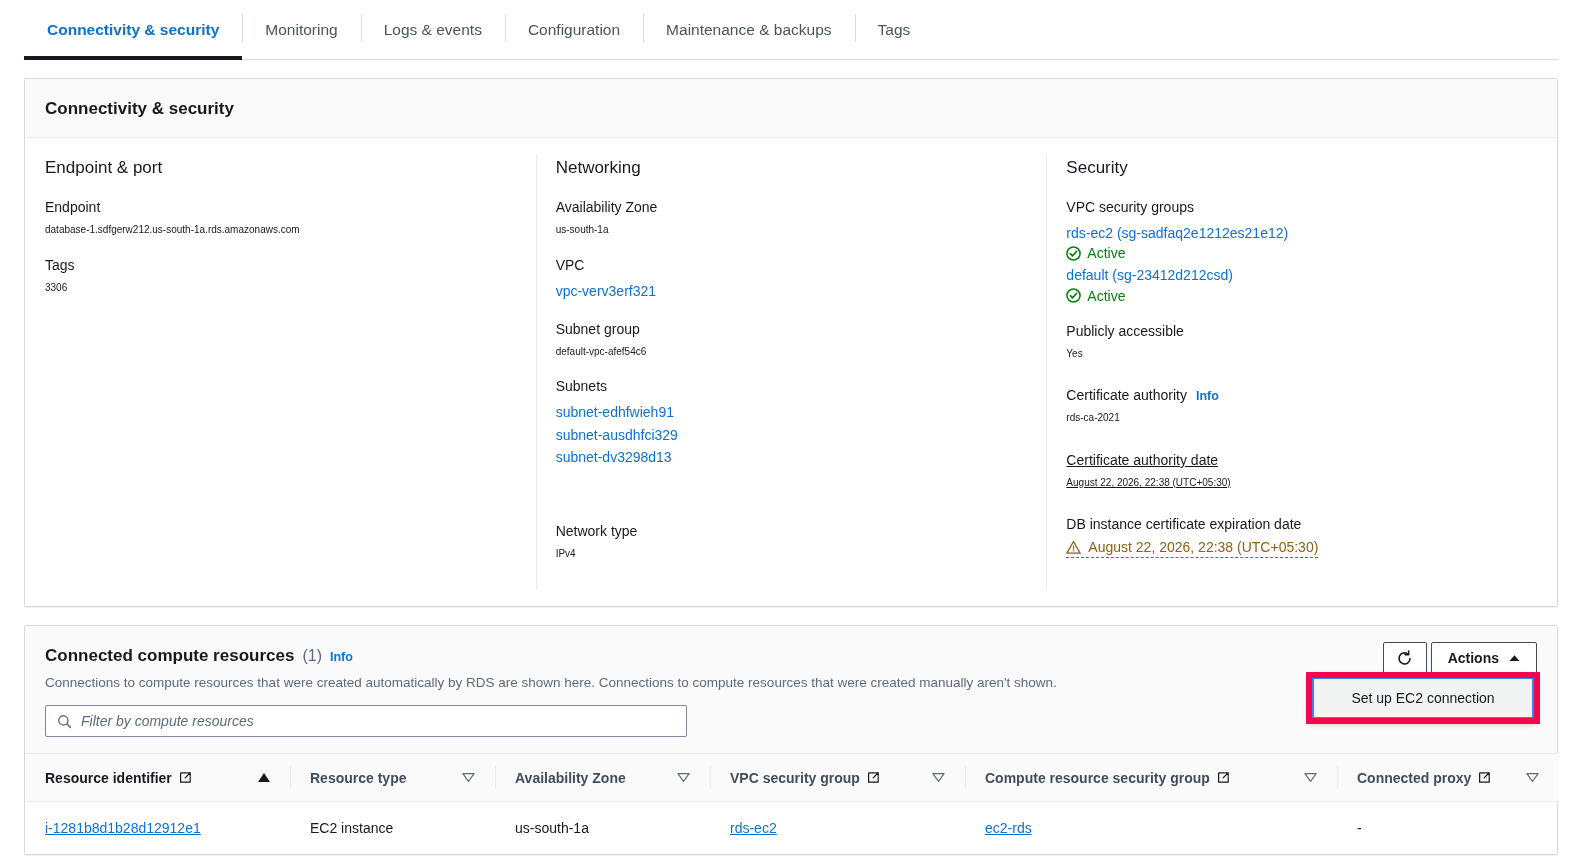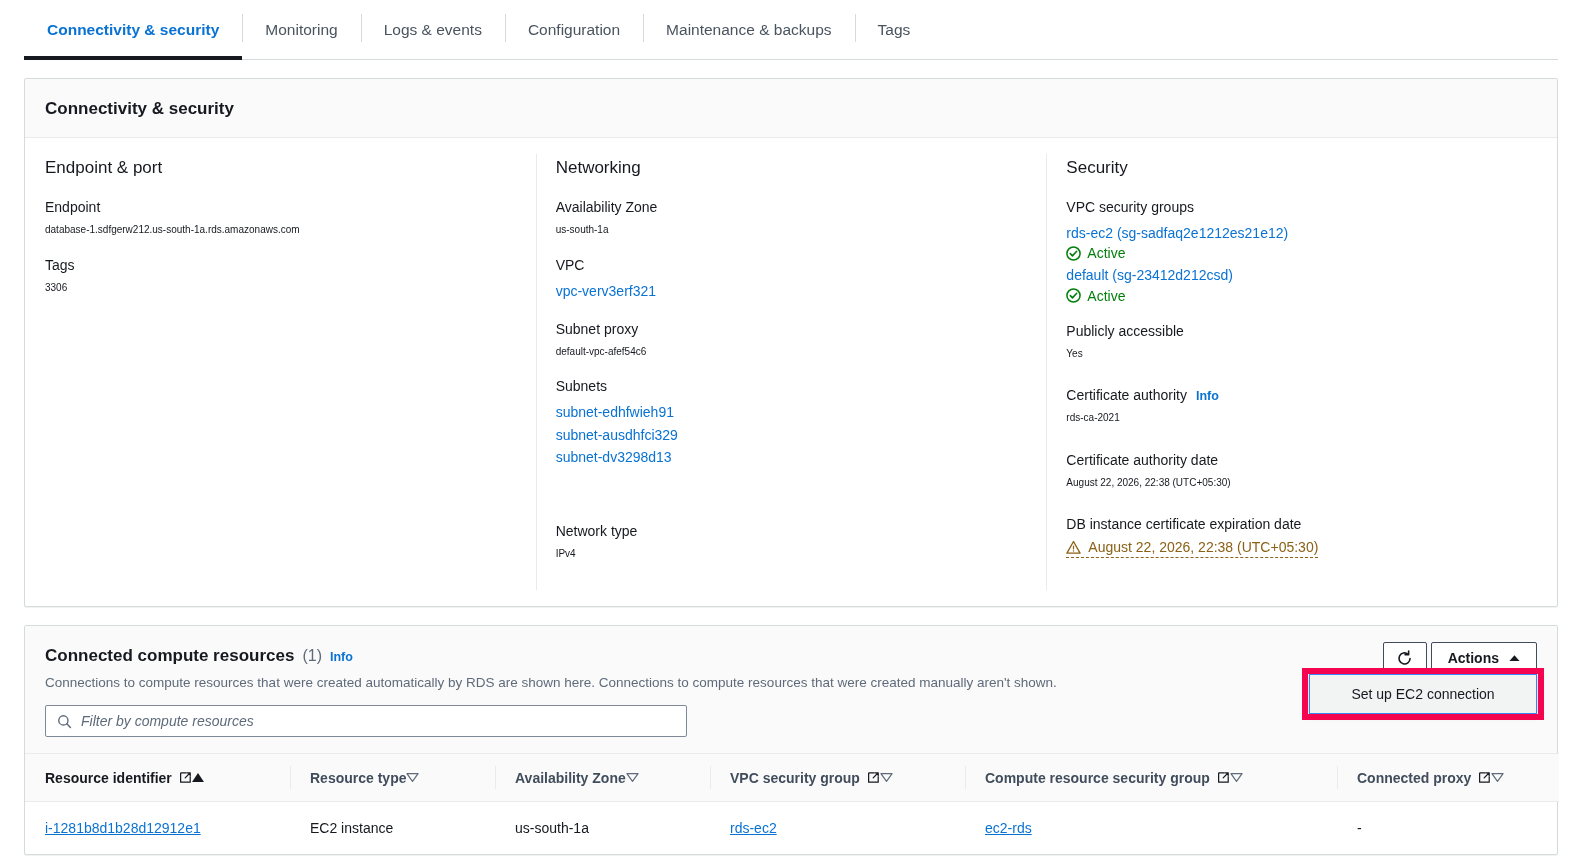--- a/index.html
+++ b/index.html
@@ -226,21 +226,21 @@
   }
   .btn-icon { padding: 0; width: 44px; justify-content: center; }
 
   
   .dropdown {
     position: absolute;
     right: 20px;
     top: 48px;
     width: 228px;
     background: #ffffff;
-    border: 1px solid #3b82f6;
+    border: 5px solid #3b82f6;
     box-shadow: 0 2px 6px rgba(0,0,0,0.22);
     z-index: 30;
   }
   .dd-item {
     height: 38px;
     display: flex;
     align-items: center;
     justify-content: center;
     font-size: 14px;
     color: #16191f;
@@ -280,20 +280,21 @@
   table.tbl thead th + th::before {
     content: "";
     position: absolute;
     left: 0; top: 12px; bottom: 12px;
     width: 1px;
     background: #e9ebed;
   }
   th .th-inner {
     display: flex;
     align-items: center;
+    justify-content: space-between;
   }
   th .th-label {
     display: inline-flex;
     align-items: center;
     gap: 7px;
   }
   table.tbl tbody td {
     font-size: 14px;
     color: #16191f;
     height: 52px;
@@ -353,21 +354,21 @@
       <div class="col-title">Networking</div>
       <div class="field">
         <div class="field-label">Availability Zone</div>
         <div class="field-value">us-south-1a</div>
       </div>
       <div class="field">
         <div class="field-label">VPC</div>
         <a class="lnk">vpc-verv3erf321</a>
       </div>
       <div class="field">
-        <div class="field-label">Subnet proxy</div>
+        <div class="field-label">Subnet group</div>
         <div class="field-value">default-vpc-afef54c6</div>
       </div>
       <div class="field subnet-list">
         <div class="field-label">Subnets</div>
         <a class="lnk">subnet-edhfwieh91</a>
         <a class="lnk">subnet-ausdhfci329</a>
         <a class="lnk">subnet-dv3298d13</a>
       </div>
       <div class="field" style="margin-top:54px;">
         <div class="field-label">Network type</div>
@@ -406,21 +407,21 @@
       </div>
 
       <div class="field" style="margin-top:26px;">
         <div class="field-label">
           <span>Certificate authority</span>
           <a class="info-lnk">Info</a>
         </div>
         <div class="field-value">rds-ca-2021</div>
       </div>
 
-      <div class="field" style="margin-top:26px;">
+      <div class="field" style="margin-top:26px;text-decoration:underline;">
         <div class="field-label">Certificate authority date</div>
         <div class="field-value" style="max-width:none;">August 22, 2026, 22:38 (UTC+05:30)</div>
       </div>
 
       <div class="field" style="margin-top:26px;">
         <div class="field-label">DB instance certificate expiration date</div>
         <div class="warn-row">
           <svg width="15" height="15" viewBox="0 0 16 16">
             <path d="M8 1.6 L15 14 L1 14 Z" fill="none" stroke="#8a6116" stroke-width="1.4" stroke-linejoin="round"></path>
             <rect x="7.35" y="6" width="1.3" height="4.1" fill="#8a6116"></rect>

